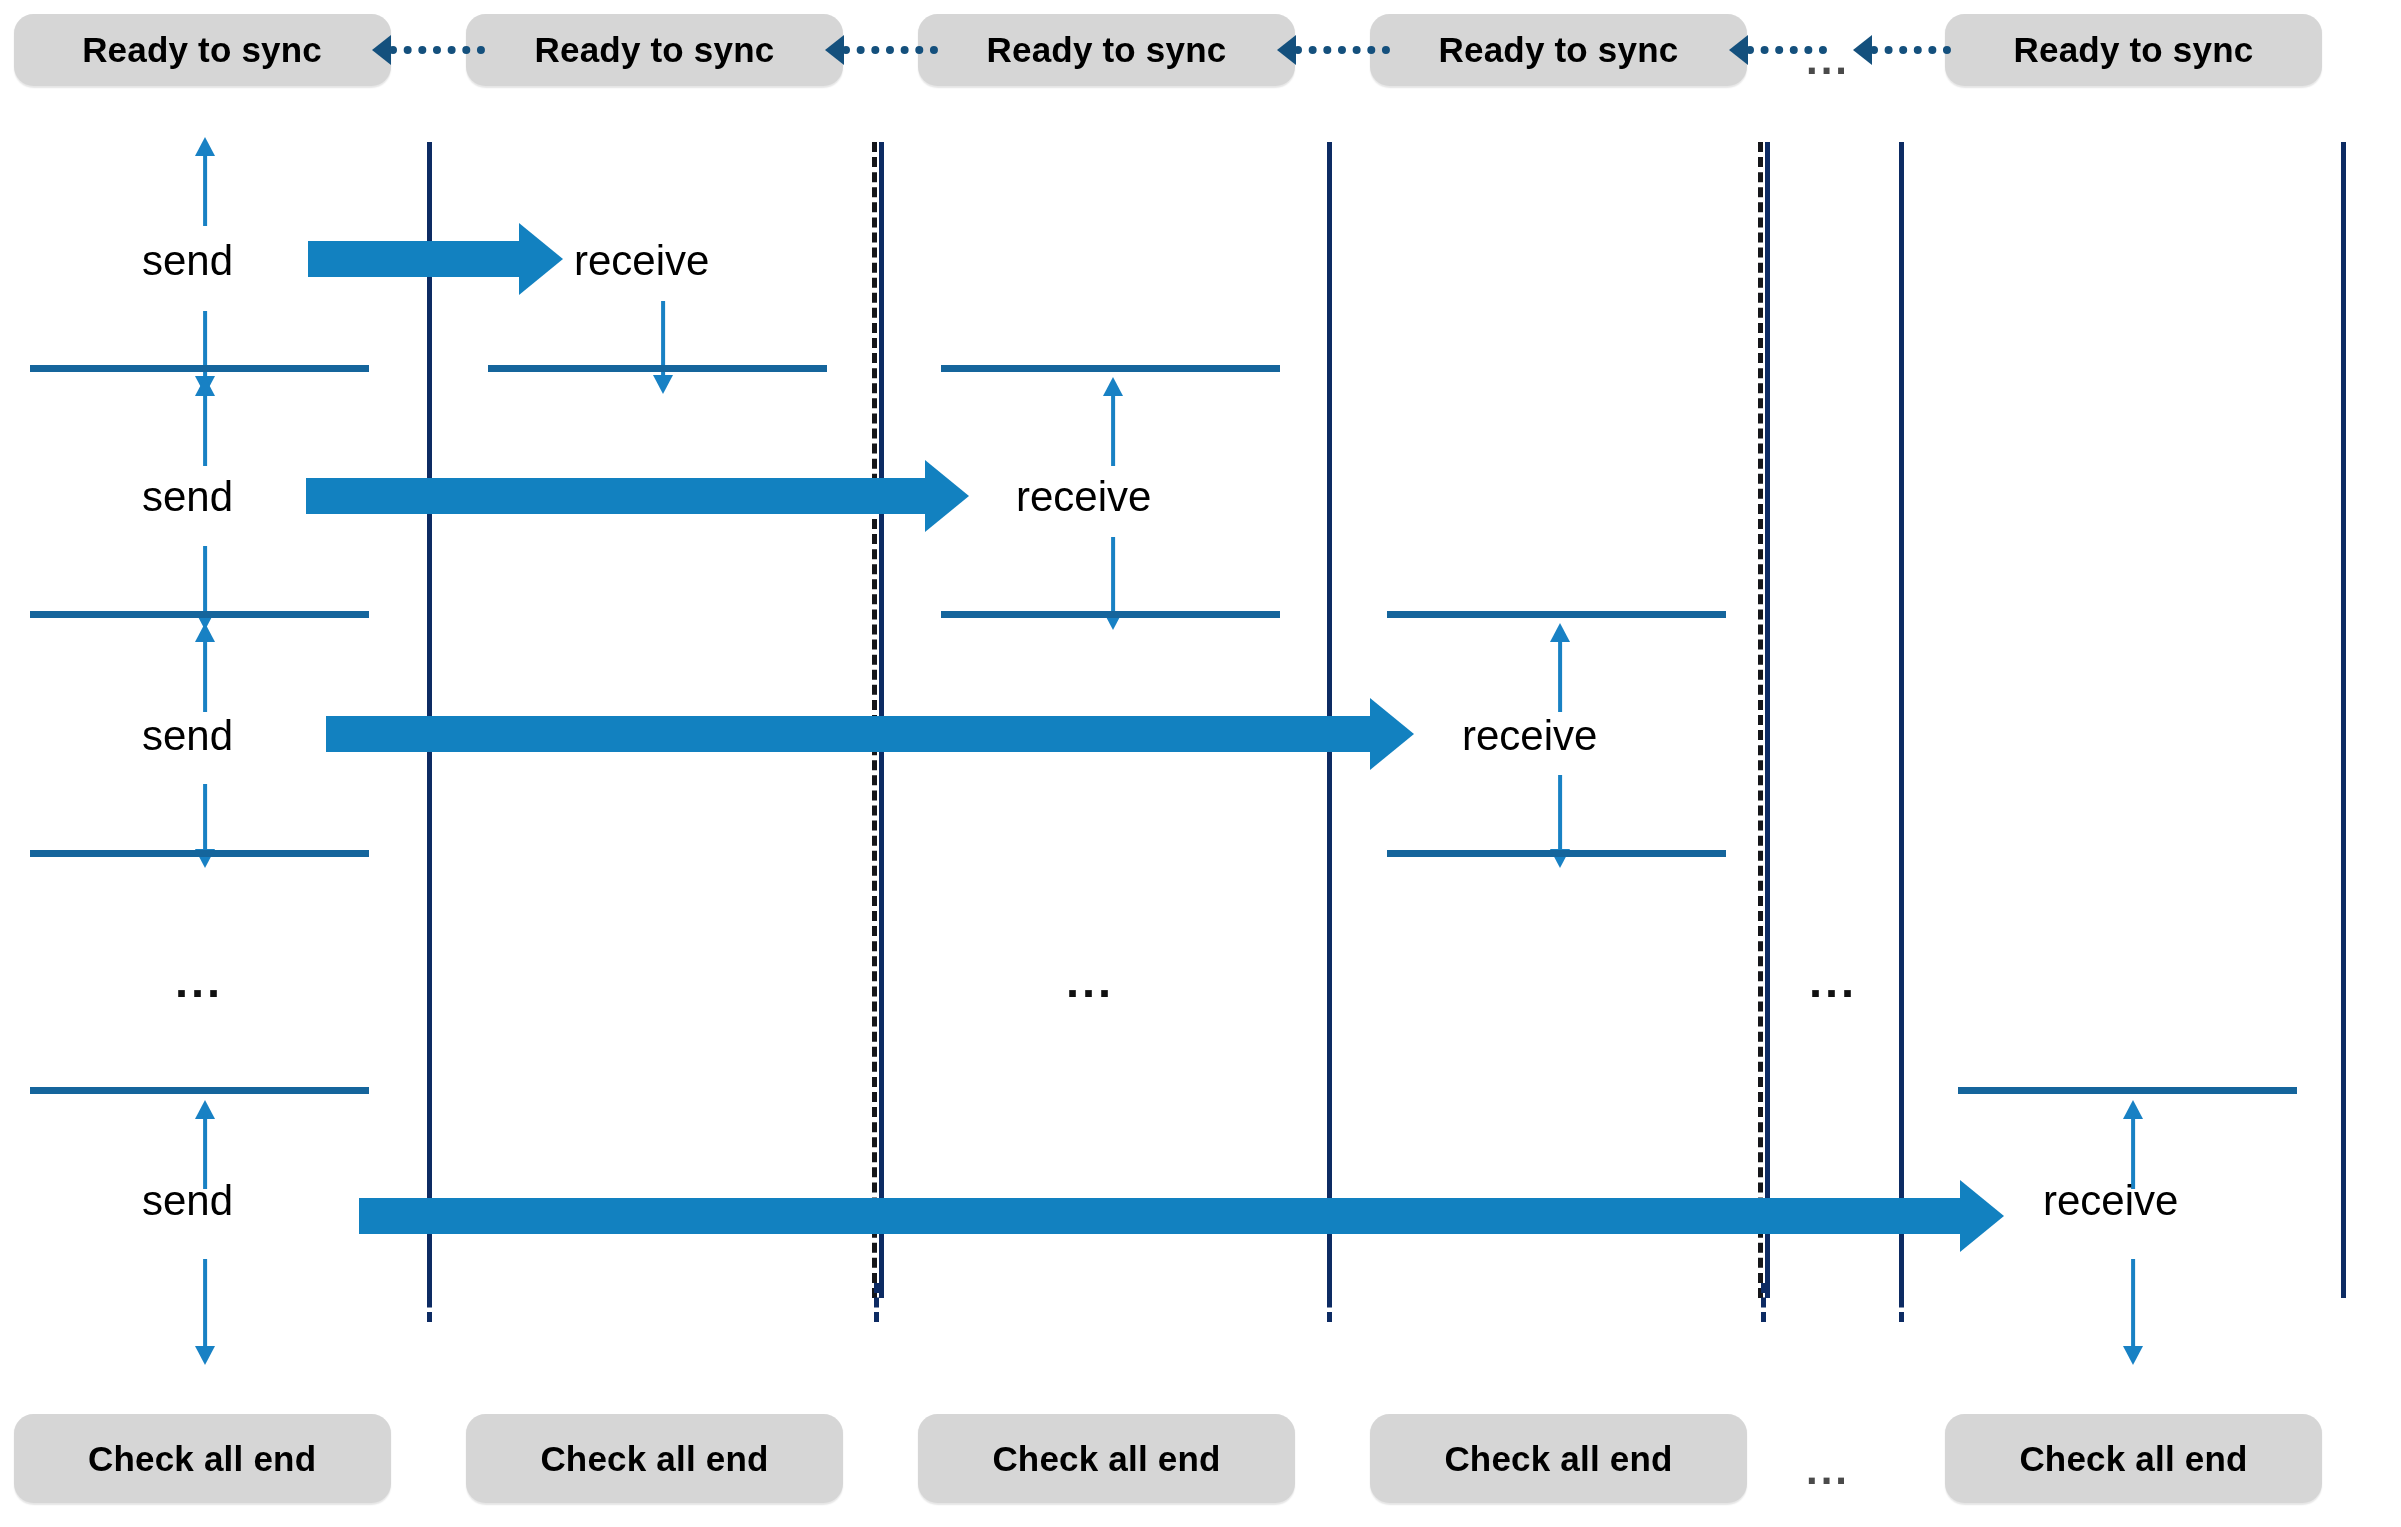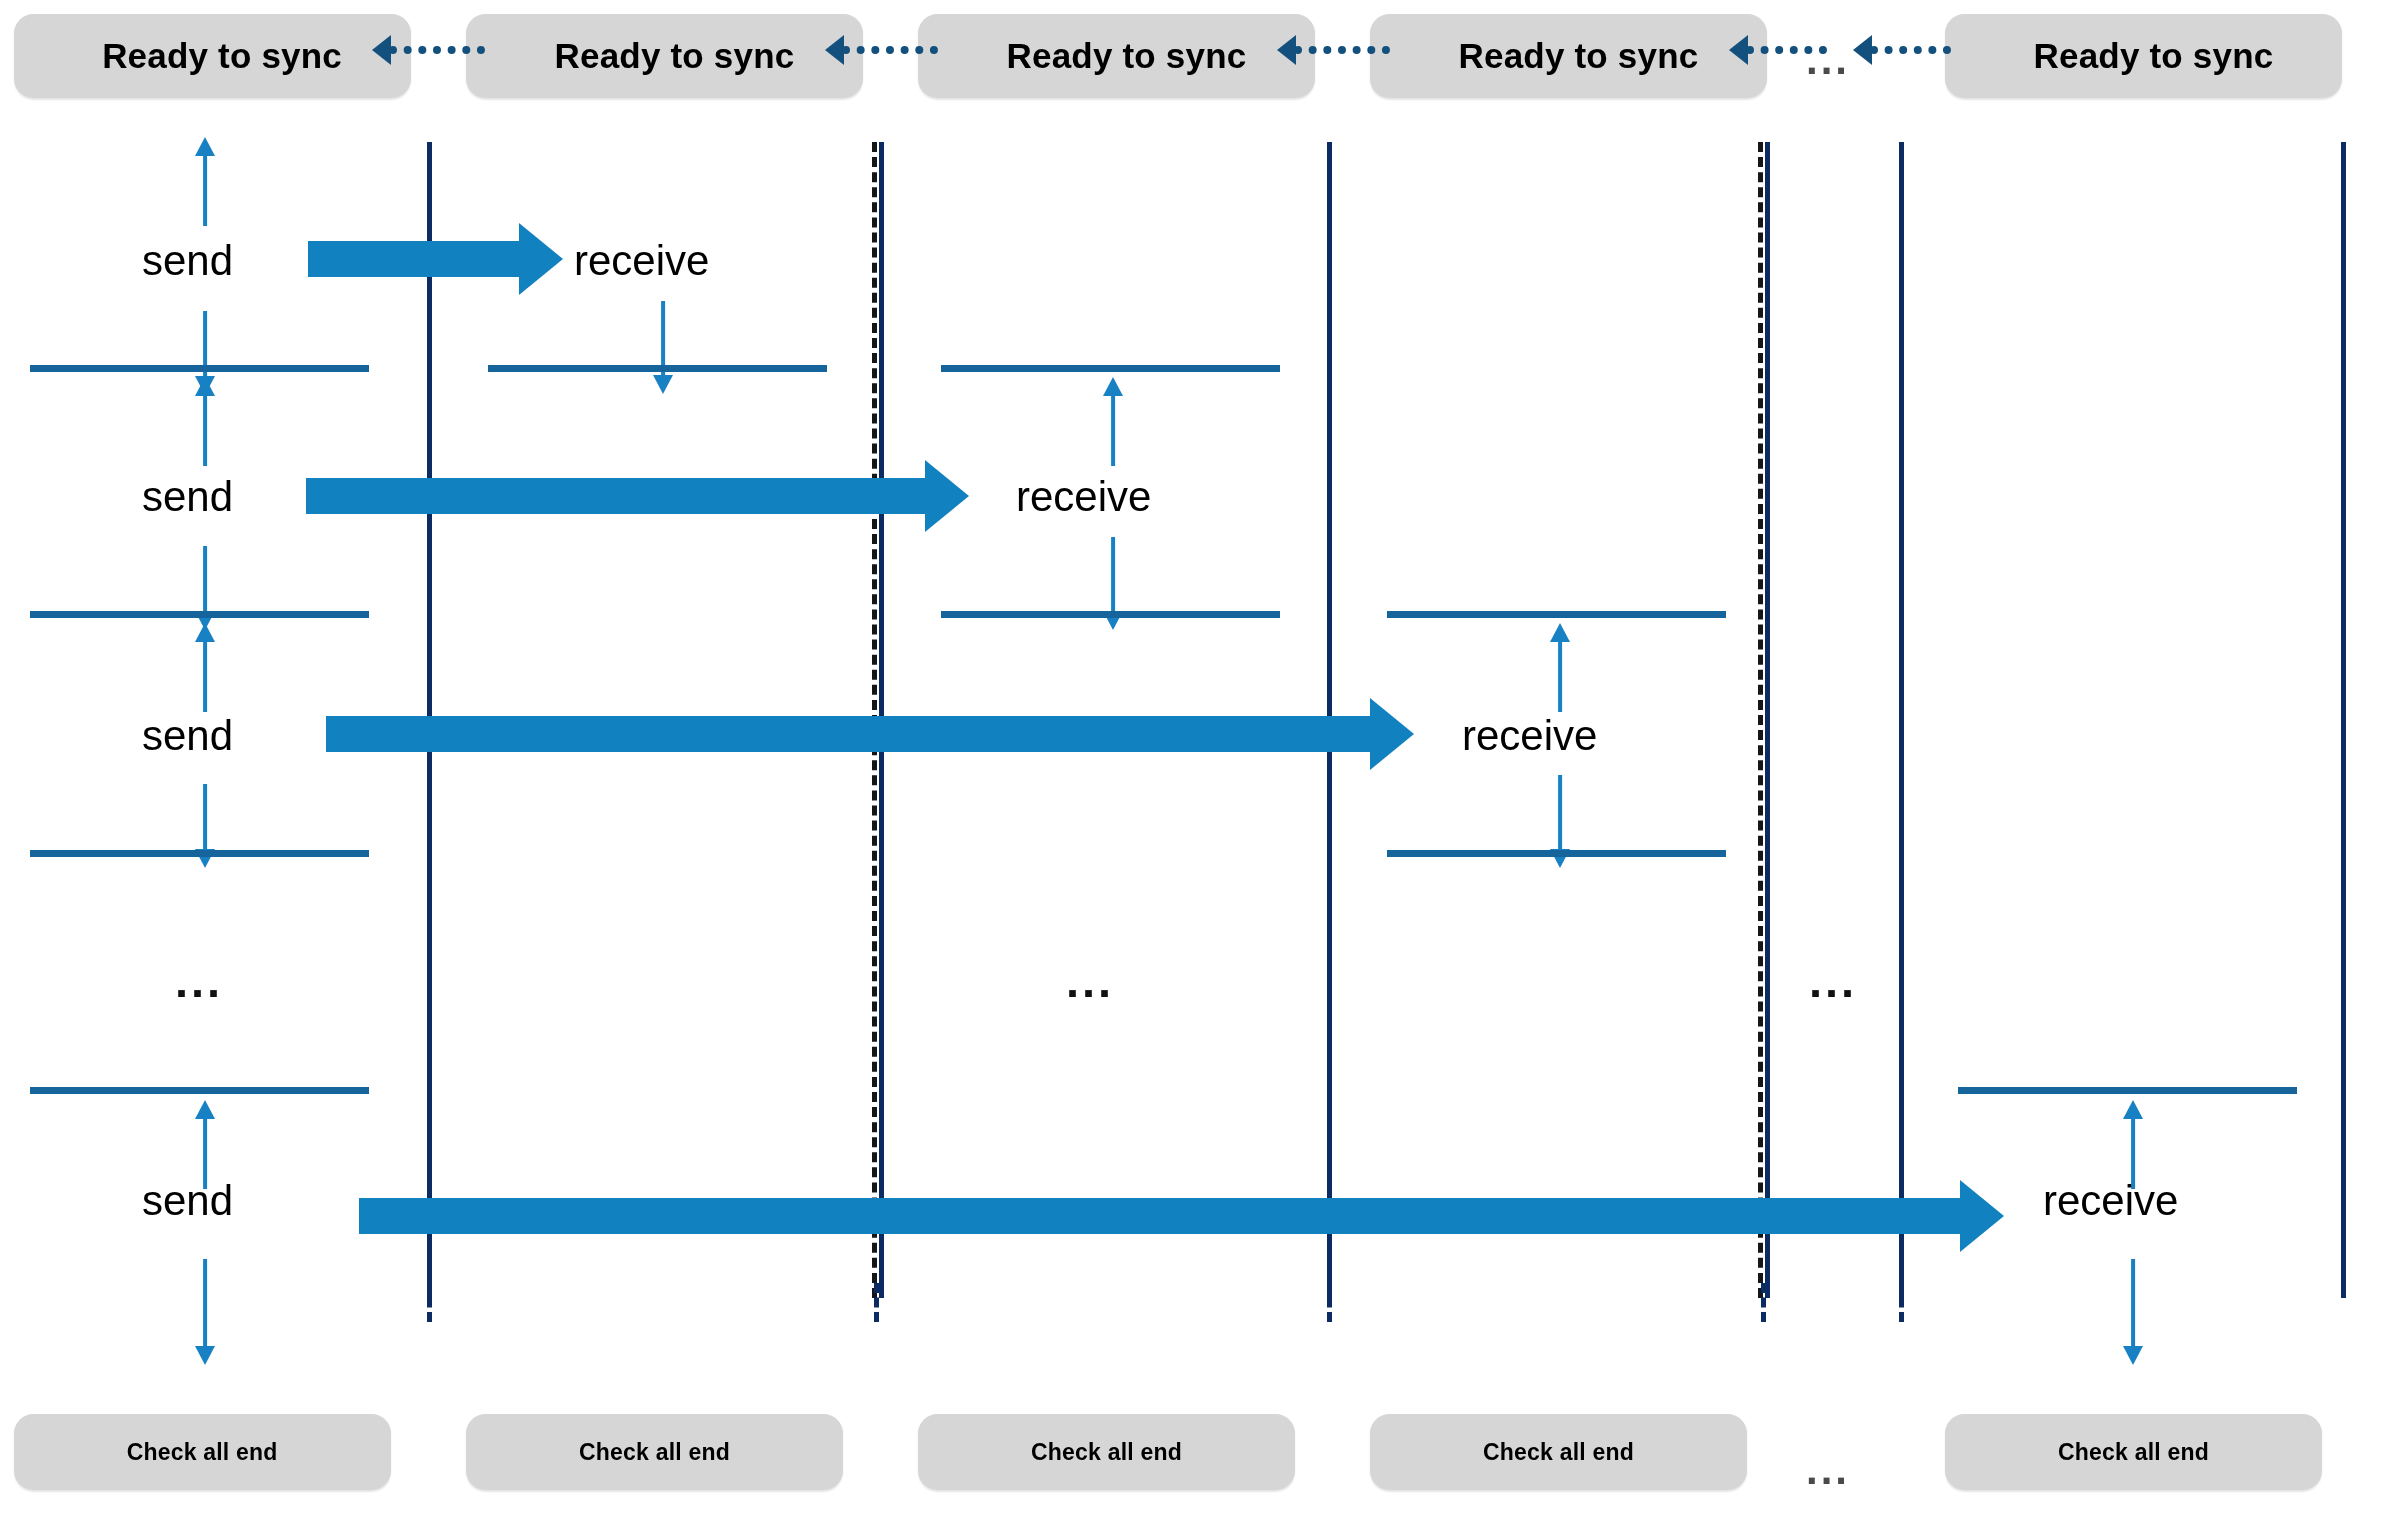--- a/index.html
+++ b/index.html
@@ -7,22 +7,22 @@
        font-family:"Liberation Sans","DejaVu Sans",sans-serif;}
   #stage{position:absolute;left:0;top:0;width:2401px;height:1527px;}
 
   
   .statusbox{
     position:absolute;background:#d6d6d6;border-radius:19.6px;
     display:flex;align-items:center;justify-content:center;
     font-weight:700;color:#000;letter-spacing:0.2px;
     box-shadow:0 1.5px 1.5px rgba(0,0,0,.10);
   }
-  .statusbox.sync{height:84px;font-size:35px;padding-left:20px;}
-  .statusbox.endb{height:76px;font-size:23px;}
+  .statusbox.sync{height:72px;font-size:35px;}
+  .statusbox.endb{height:89px;font-size:35px;}
 
   
   .dotlink{position:absolute;height:22.6px;display:flex;align-items:center;}
   .dotlink .shaft{
     position:absolute;left:16.6px;right:0;top:50%;height:0;
     border-top:8.3px dotted #14507D;transform:translateY(-50%);
   }
   .dotlink .head{
     position:absolute;left:0;top:50%;transform:translateY(-50%);
     width:0;height:0;border-top:15px solid transparent;

